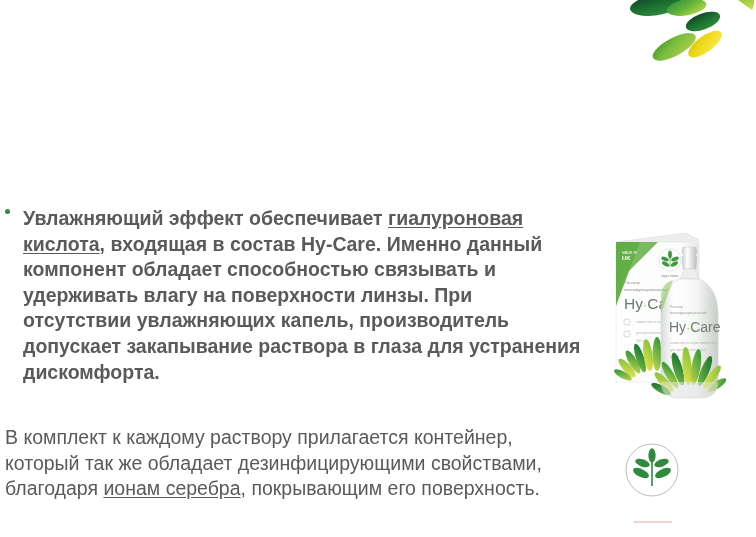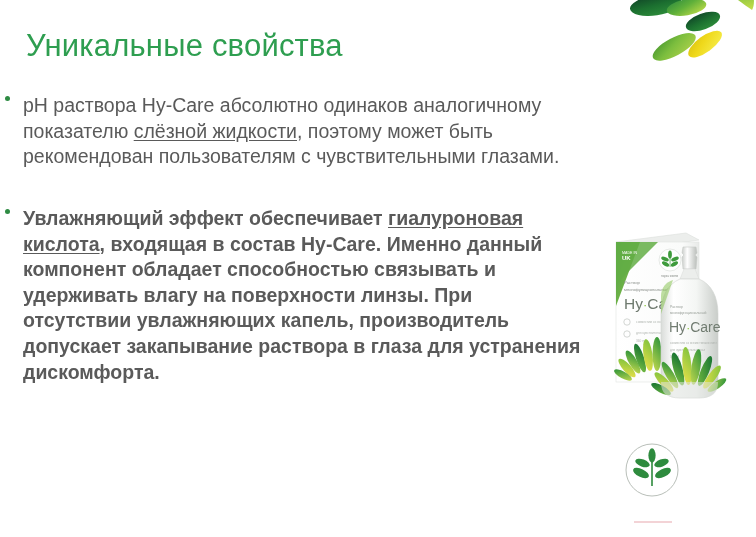--- a/index.html
+++ b/index.html
@@ -166,32 +166,30 @@
               <ellipse cx="92" cy="8" rx="26" ry="11" fill="url(#gC)"></ellipse>
             </g>
           <g transform="rotate(292)">
               <ellipse cx="58" cy="4" rx="20" ry="8" fill="url(#gA)"></ellipse>
             </g>
         </g>
       </g>
     </svg>
   </div>
 
-  <div id="title">Уникальные свойства</div>
-
-  <div class="para" id="para1">
-    <span class="bullet"></span>
-    <span>  pH раствора Hy-Care  абсолютно одинаков аналогичному показателю </span><span class="u">слёзной жидкости</span><span>, поэтому может быть рекомендован пользователям с чувствительными глазами.</span>
-  </div>
+
 
   <div class="para" id="para2">
     <span class="bullet"></span>
     <span>  Увлажняющий эффект обеспечивает </span><span class="u">гиалуроновая кислота</span><span>, входящая в состав Hy-Care. Именно данный компонент обладает способностью связывать и удерживать влагу на поверхности линзы. При отсутствии увлажняющих капель, производитель допускает закапывание раствора в глаза для устранения дискомфорта.</span>
   </div>
 
+  <div class="para" id="para3">
+    <span> В комплект к каждому раствору прилагается контейнер, который так же обладает дезинфицирующими свойствами, благодаря </span><span class="u">ионам серебра</span><span>, покрывающим его поверхность.</span>
+  </div>
 
   <div id="product">
     <svg width="156" height="188" viewBox="0 0 156 188" xmlns="http://www.w3.org/2000/svg">
       <defs>
         <linearGradient id="boxFace" x1="0" y1="0" x2="1" y2="0">
           <stop offset="0%" stop-color="#ffffff"></stop>
             <stop offset="80%" stop-color="#fafbfa"></stop>
             <stop offset="100%" stop-color="#e8eae8"></stop>
         </linearGradient>
         <linearGradient id="boxGreen" x1="0" y1="0" x2="1" y2="1">

